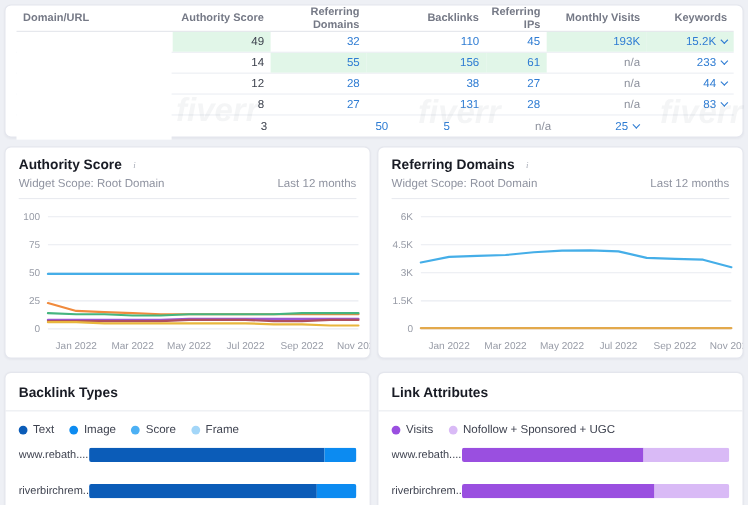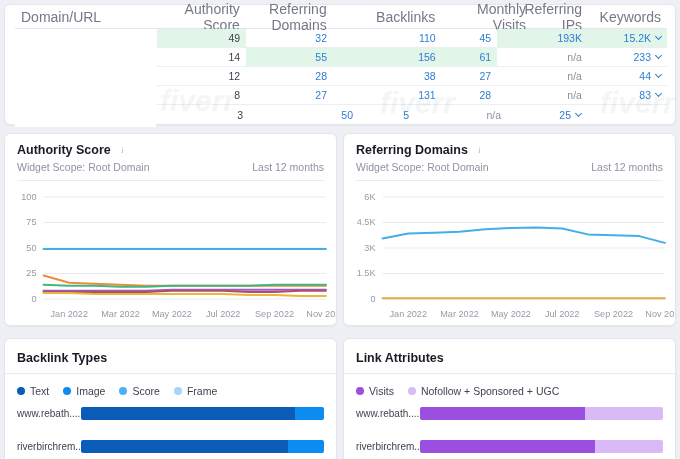--- a/index.html
+++ b/index.html
@@ -9,21 +9,21 @@
   .card { background:#fff; border:1px solid #e4e6ed; border-radius:6px; box-shadow:0 1px 2px rgba(30,35,60,.04); position:relative; }
 
   
   .table-card { margin-bottom:8px; padding:0 8px 0 10px; }
   .trow { display:flex; align-items:center; height:19px; border-bottom:1px solid #eceef3; position:relative; }
   .trow.head { height:24px; border-bottom:1px solid #e4e6ec; }
   .trow:last-child { border-bottom:none; }
   .c { font-size:10.5px; color:#3a3f4b; text-align:right; padding:0 6px; height:100%; display:flex; align-items:center; justify-content:flex-end; }
   .c0 { width:144px; justify-content:flex-start; text-align:left; }
   .c1 { width:90px; } .c2 { width:88px; } .c3 { width:110px; } .c4 { width:56px; } .c5 { width:92px; } .c6 { width:80px; }
-  .head .c { font-size:14px; color:#757986; font-weight:400; }
+  .head .c { font-size:10px; color:#757986; font-weight:700; }
   .cell-green { background:#e1f6e8; }
   .lnk { color:#2e7cd3; }
   .na { color:#8d919d; }
   .chev { display:inline-block; width:5px; height:5px; border:solid #2e7cd3; border-width:0 1.5px 1.5px 0; transform:rotate(45deg); margin-left:5px; margin-top:-3px; }
   .redact { position:absolute; left:10px; top:26px; width:141px; height:96px; background:#fff; z-index:3; }
 
   
   .row2 { display:flex; gap:6px; margin-bottom:12px; }
   .row2 .card { flex:1; }
   .widget-head { padding:9px 12px 0 12px; }
@@ -55,22 +55,22 @@
 <body>
 
 <div class="page">
 
   <section class="card table-card">
     <div class="trow head">
       <div class="c c0">Domain/URL</div>
       <div class="c c1">Authority Score</div>
       <div class="c c2">Referring Domains</div>
       <div class="c c3">Backlinks</div>
+      <div class="c c4">Referring IPs</div>
       <div class="c c5">Monthly Visits</div>
-      <div class="c c4">Referring IPs</div>
       <div class="c c6">Keywords</div>
     </div>
     <div id="table-rows">
         <div class="trow">
           <div class="c c0"></div>
           <div class="c c1 cell-green">49</div>
           <div class="c c2">
             <span class="lnk">32</span>
           </div>
           <div class="c c3">

